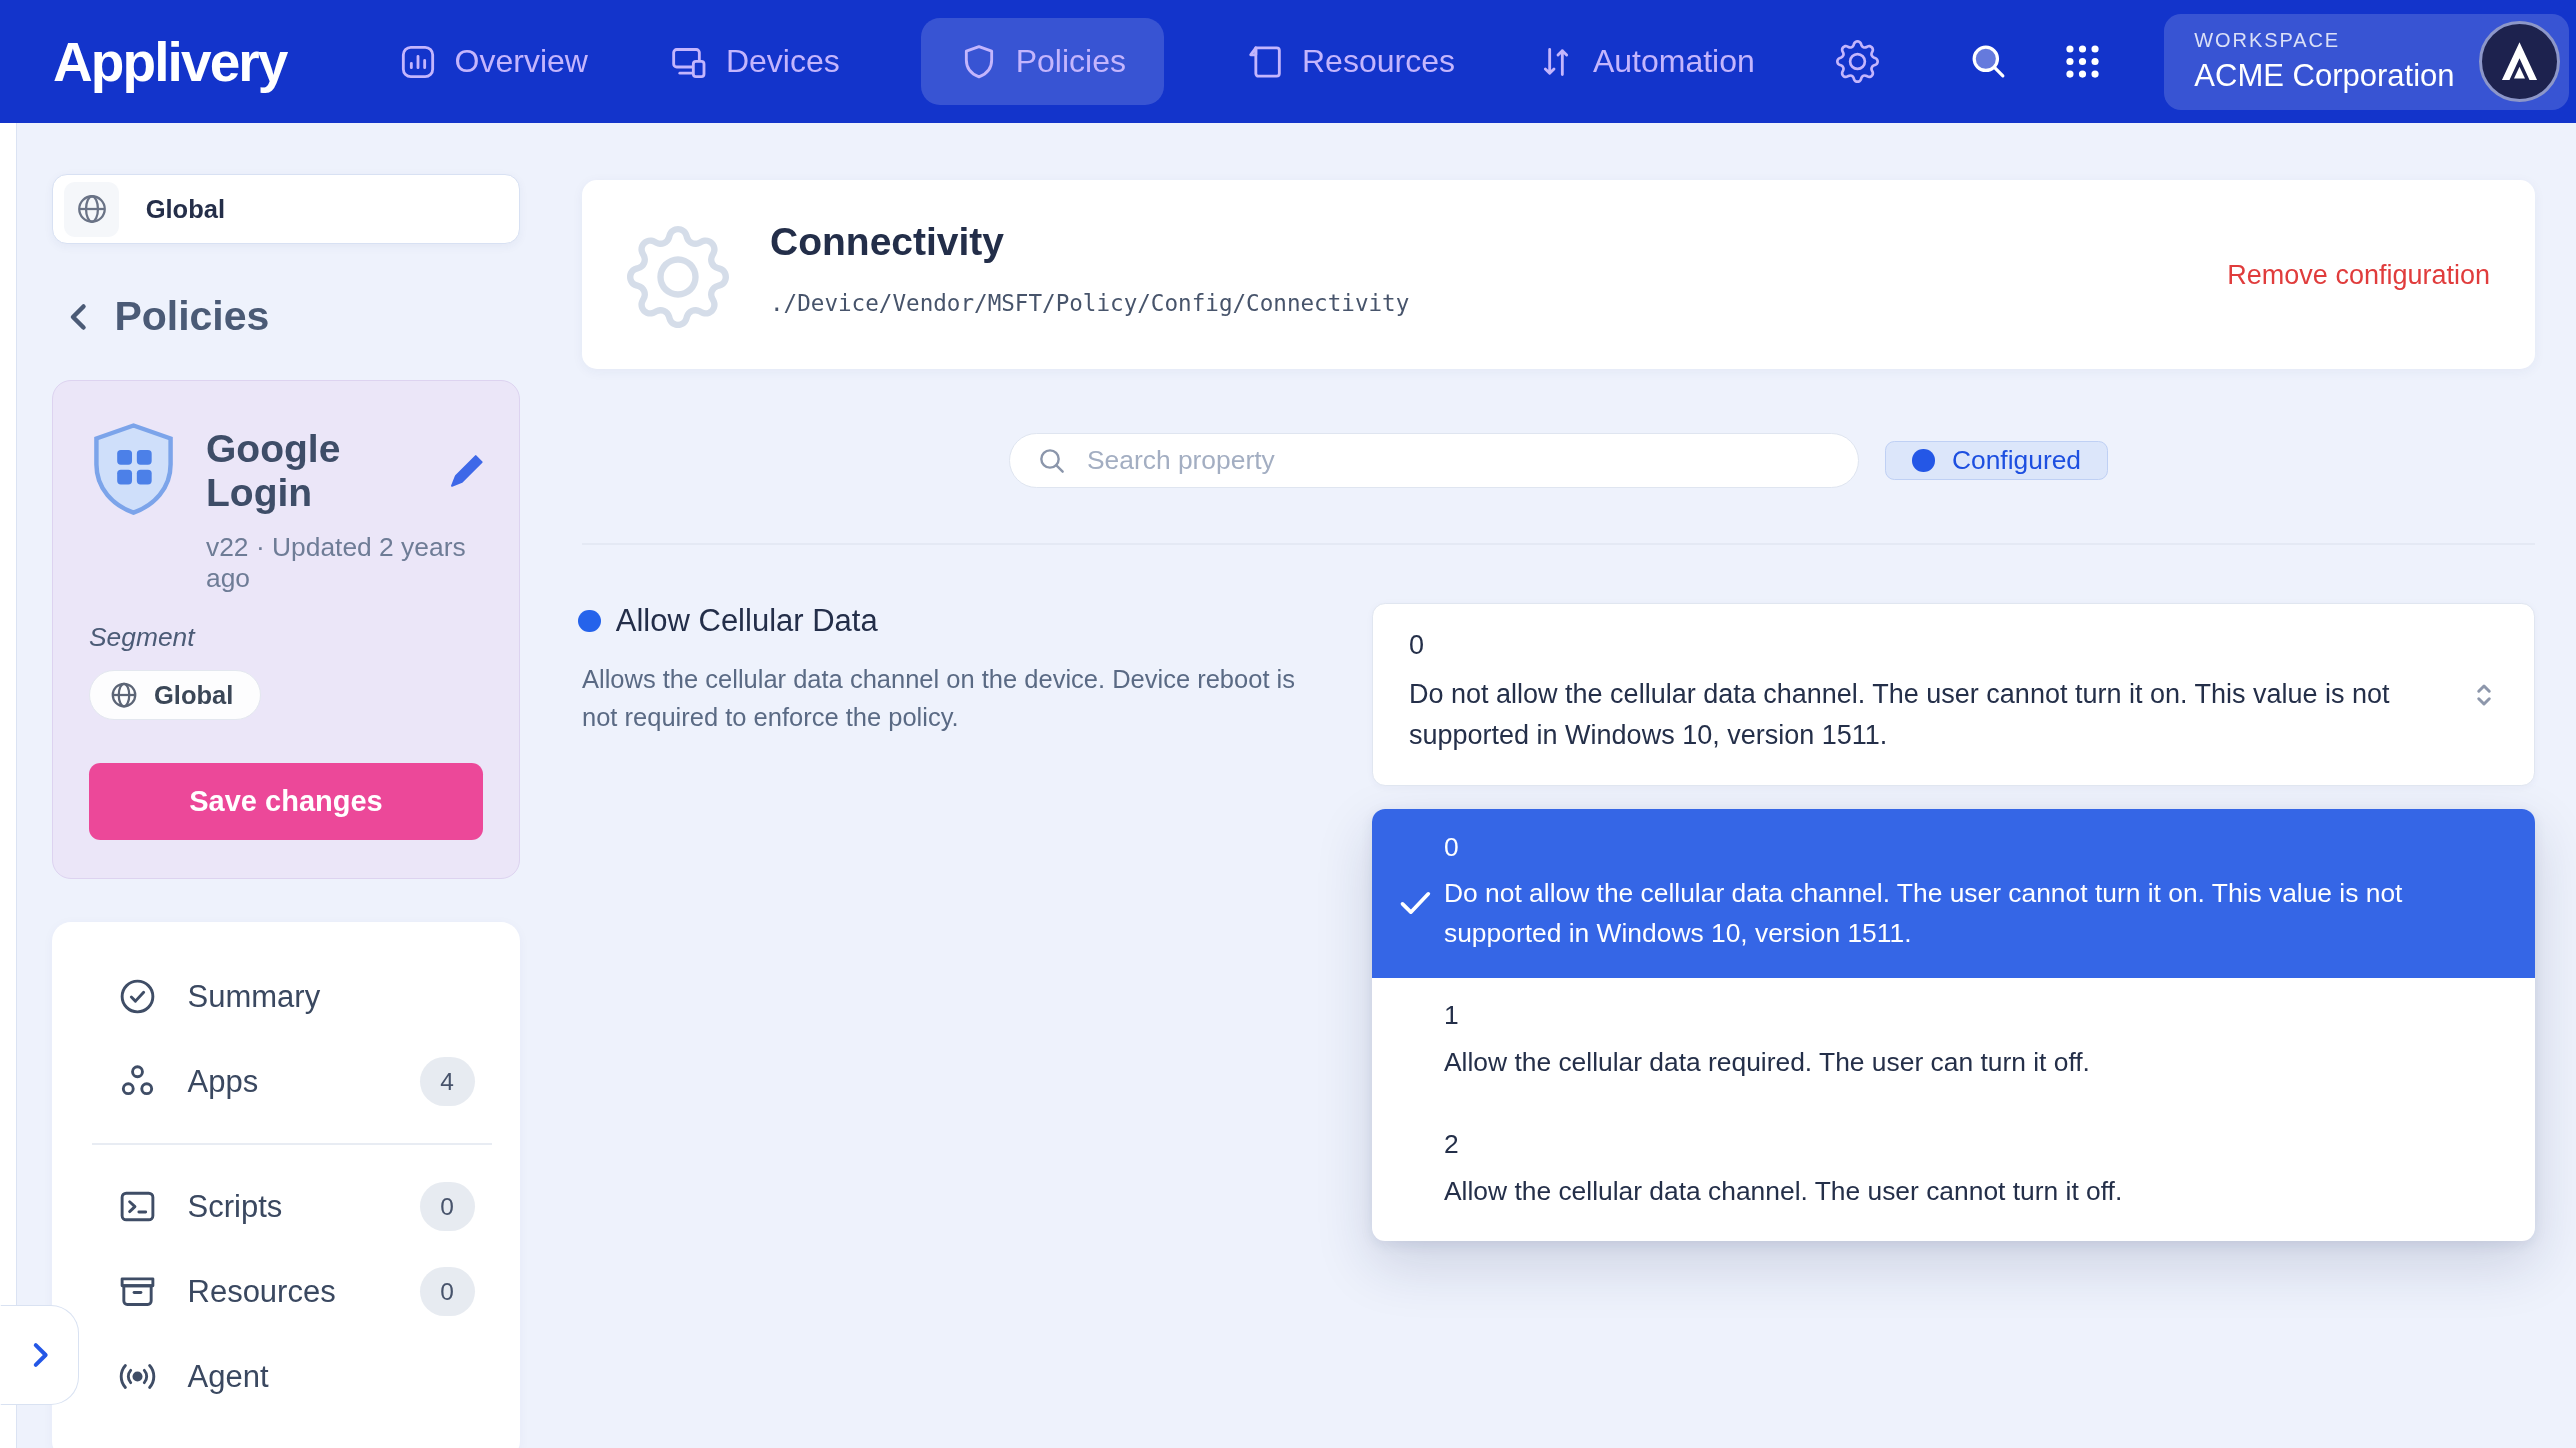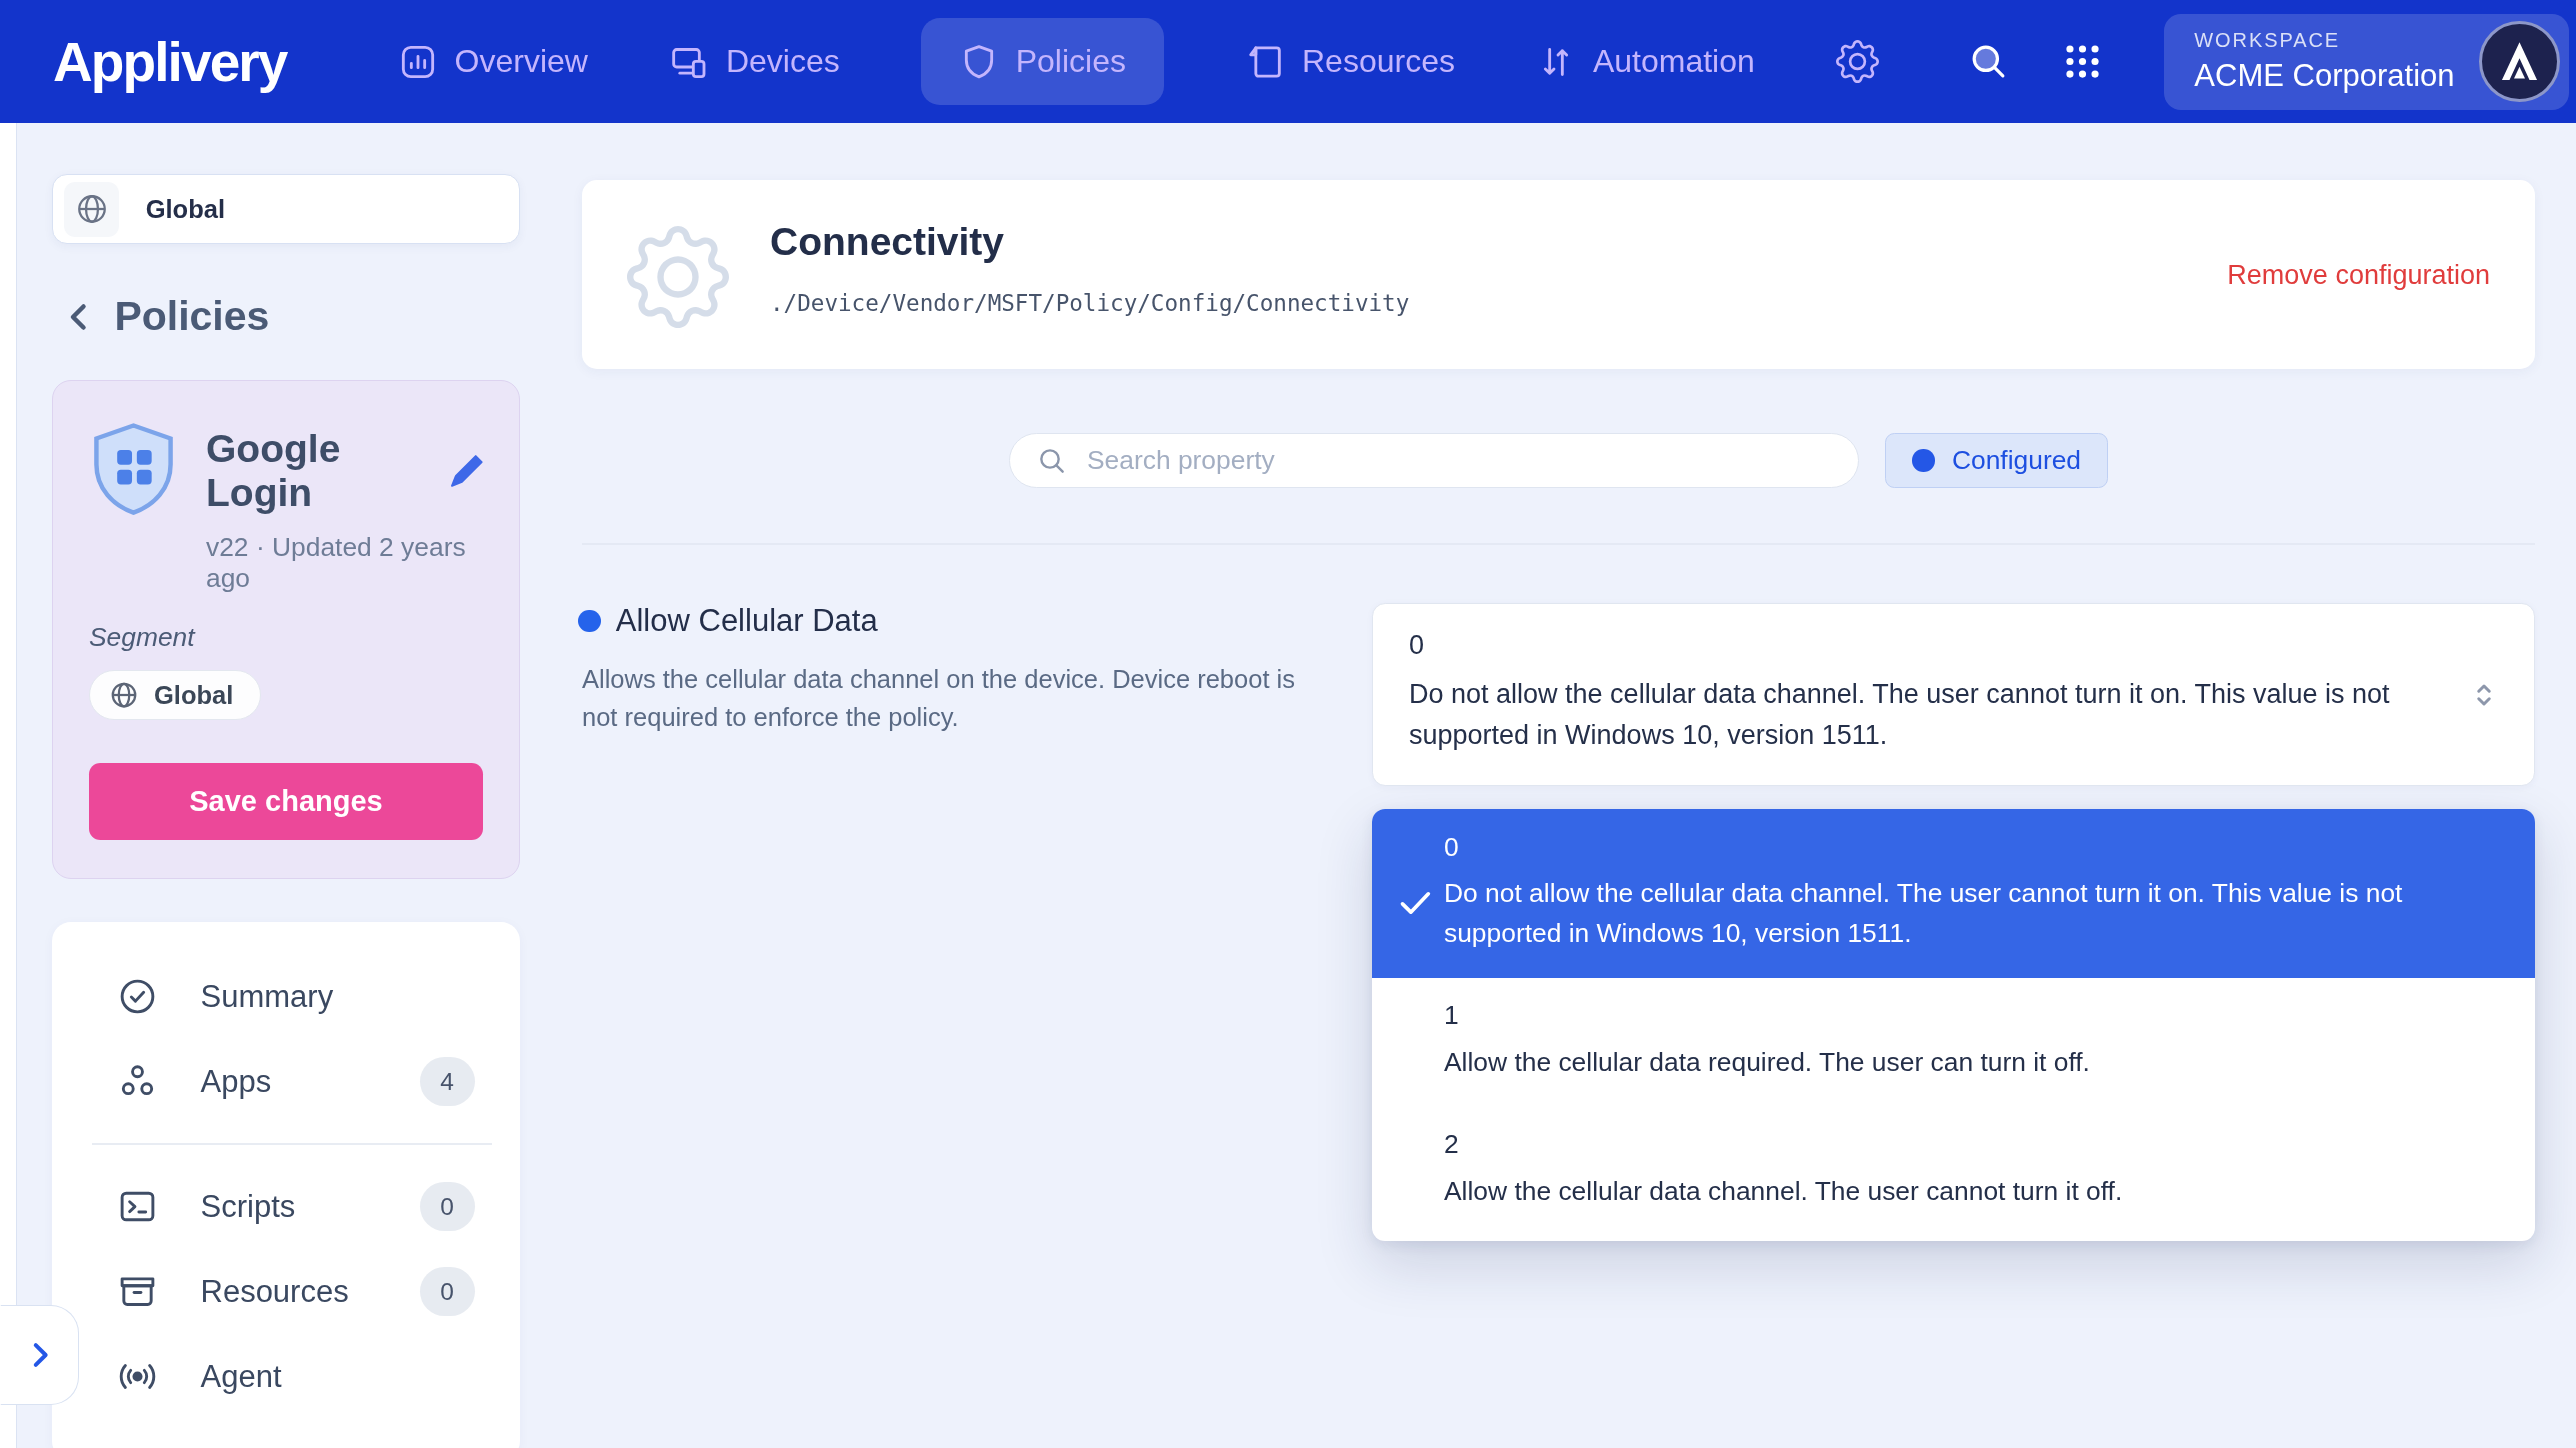--- a/index.html
+++ b/index.html
@@ -42,40 +42,40 @@
   .pc-shield { width:89px; height:98px; flex-shrink:0; }
   .pc-title-row { display:flex; align-items:center; gap:24.5px; font-size:39px; font-weight:600; color:#3e4d68; margin-top:5.7px; }
   .pc-title-row svg { width:36px; height:36px; color:#3e68e8; cursor:pointer; }
   .pc-meta { margin-top:17px; font-size:26.4px; color:#6e7c96; }
   .pc-seg-label { margin-top:28px; font-size:26.4px; color:#4b5b76;font-style:italic; }
   .pc-pill { margin-top:17px; display:inline-flex; align-items:center; gap:15px; background:#fdfdfe; border:1.9px solid #e3e7ef; border-radius:942px; padding:9.4px 26.4px 9.4px 19px; font-size:25.5px; font-weight:700; color:#3b4757; cursor:pointer; }
   .pc-pill svg { width:30px; height:30px; color:#5c6576; }
   .save-btn { margin-top:43px; width:100%; height:77px; background:#ec4899; color:#fff; font-size:29px; font-weight:600; border:none; border-radius:11.3px; cursor:pointer; font-family:inherit; }
 
   .nav-card { margin-top:43px; background:#fff; border-radius:19px; padding:32px 24.5px 41px; box-shadow:0 2.8px 11.3px rgba(40,60,120,0.04); }
-  .snav-item { position:relative; display:flex; align-items:center; gap:43px; height:85px; padding:0 21px 0 40px; font-size:31px; color:#3a4860; font-weight:500; border-radius:13.2px; cursor:pointer; }
+  .snav-item { position:relative; display:flex; align-items:center; gap:30px; height:85px; padding:0 21px 0 40px; font-size:31px; color:#3a4860; font-weight:500; border-radius:13.2px; cursor:pointer; }
   .snav-item svg { width:41px; height:41px; color:#3f4d66; flex-shrink:0; }
   .badge { margin-left:auto; min-width:55px; height:49px; border-radius:942px; background:#e7ebf1; color:#47536b; font-size:24.5px; display:flex; align-items:center; justify-content:center; padding:0 11.3px; }
   .snav-divider { height:1.9px; background:#e8ecf3; margin:19px 3.8px 19px 15px; }
 
   
   .main { flex:1; margin:57px 41px 0 62px; min-width:0; }
   .header-card { position:relative; background:#fff; border-radius:15px; padding:40px 45px; display:flex; gap:41px; min-height:189px; box-shadow:0 2.8px 11.3px rgba(40,60,120,0.05); }
   .hc-gear { width:102px; height:102px; color:#d5dde9; flex-shrink:0; margin-top:5.7px; }
   .hc-title { font-size:39px; font-weight:600; color:#232e49; }
   .hc-sub { margin-top:24.5px; font-size:29px; color:#4b5b76; }
   .hc-path { margin-top:26.4px; font-size:22.6px; font-family:"DejaVu Sans Mono", monospace; color:#47546b; }
   .remove-link { position:absolute; right:45px; top:50%; transform:translateY(-50%); color:#e03c3c; font-size:27px; cursor:pointer; text-decoration:none; }
 
   .search-row { margin-top:64px; display:flex; justify-content:center; align-items:center; gap:26.4px; }
   .search-input { width:850px; height:55px; background:#fff; border:1.9px solid #dfe5f0; border-radius:942px; display:flex; align-items:center; gap:19px; padding:0 13.2px 0 26.4px; }
   .search-input svg { width:32px; height:32px; color:#8b96ab; flex-shrink:0; }
   .search-input input { border:none; outline:none; flex:1; font-size:26.4px; color:#242f49; background:transparent; font-family:inherit; }
   .search-input input::placeholder { color:#a3aec2; }
-  .chip { height:55px; background:#dce6fa; border:1.9px solid #bfd0f4; border-radius:9.4px; display:flex; align-items:center; gap:17px; padding:0 26.4px; color:#1d4fe0; font-size:26.4px; font-weight:500; cursor:pointer; }
+  .chip { height:39px; background:#dce6fa; border:1.9px solid #bfd0f4; border-radius:9.4px; display:flex; align-items:center; gap:17px; padding:0 26.4px; color:#1d4fe0; font-size:26.4px; font-weight:500; cursor:pointer; }
   .chip-dot { width:22.6px; height:22.6px; border-radius:50%; background:#2457e6; }
 
   .hr { margin-top:55px; height:1.9px; background:#e4e9f4; }
 
   .setting-row { margin-top:58px; display:flex; gap:38px; align-items:flex-start; }
   .setting-info { width:752px; flex-shrink:0; }
   .setting-title { display:flex; align-items:center; gap:15px; font-size:31px; color:#232e49; font-weight:500; }
   .dot { width:22.6px; height:22.6px; border-radius:50%; background:#2563eb; margin-left:-3.8px; flex-shrink:0; }
   .setting-info p { margin-top:21px; font-size:25.5px; line-height:1.5; color:#5a6a84; }
 

